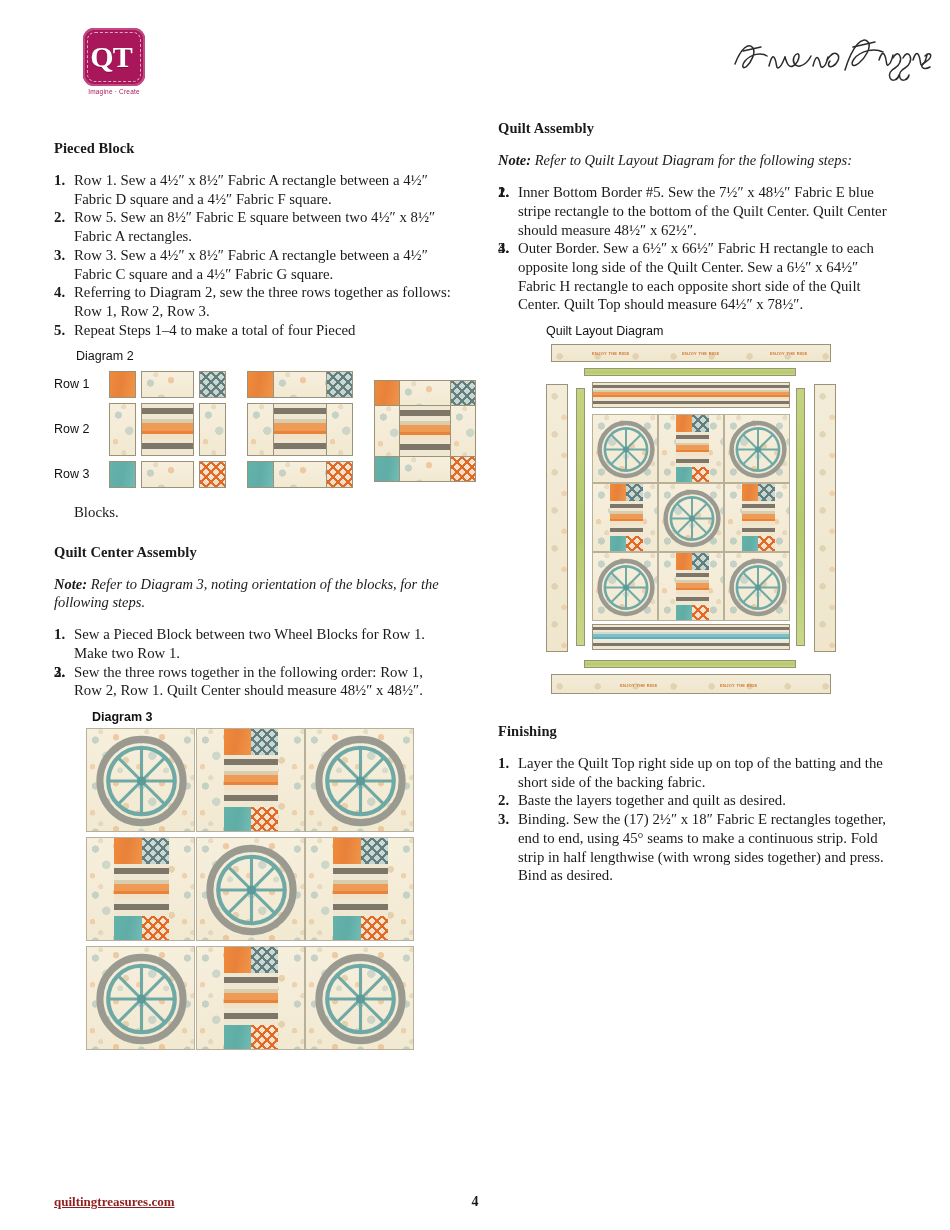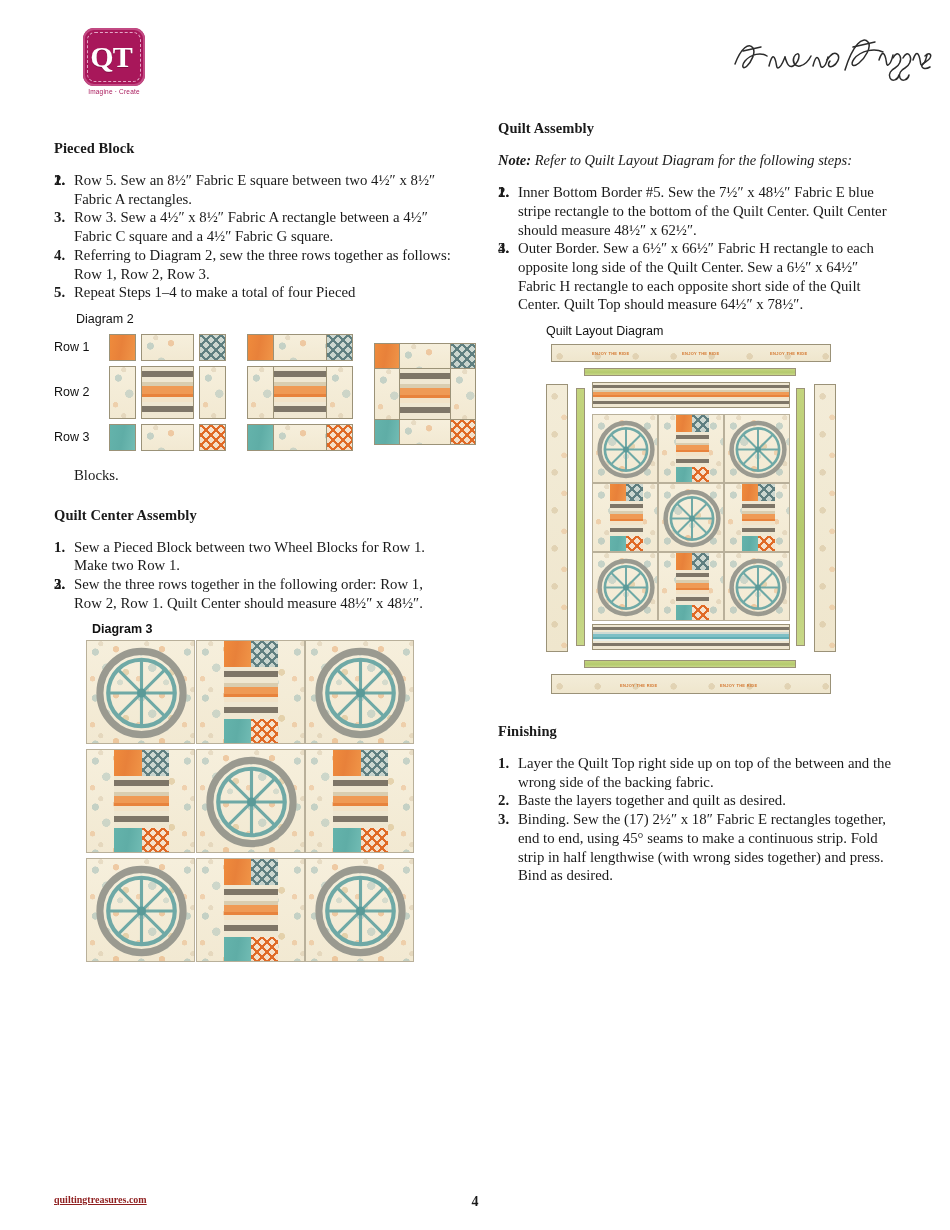--- a/index.html
+++ b/index.html
@@ -111,21 +111,21 @@
   #diagram3{position:relative;width:330px;height:330px;margin-left:32px;margin-top:3px;}
 
   
   #layout{position:relative;width:290px;height:355px;margin-left:48px;margin-top:3px;}
   .ride-txt{position:absolute;font-family:"Liberation Sans", sans-serif;font-size:4px;
             color:#d4772f;font-weight:bold;letter-spacing:.3px;white-space:nowrap;}
 
   
   .footer{position:absolute;left:0;bottom:14px;width:950px;height:22px;}
   .fsite{position:absolute;left:54px;top:0;font-family:"Liberation Serif", serif;
-         font-size:10px;font-weight:bold;color:#8f1f1f;}
+         font-size:13px;font-weight:bold;color:#8f1f1f;}
   .fpage{position:absolute;left:0;top:0;width:950px;text-align:center;
          font-family:"Liberation Serif", serif;font-size:14px;font-weight:bold;}
 </style>
 </head>
 <body>
 
 <div class="page">
 
   <div class="header">
 
@@ -155,21 +155,21 @@
         </g>
       </svg>
     </div>
   </div>
 
   <div class="col-l">
 
     <h2 class="sec">Pieced Block</h2>
 
     <ol class="steps">
-      <li><span class="num">1.</span></li>
+      <li><span class="num">1.</span><span>Row 1. Sew a 4½″ x 8½″ Fabric A rectangle between a 4½″ Fabric D square and a 4½″ Fabric F square.</span></li>
       <li><span class="num">2.</span><span>Row 5. Sew an 8½″ Fabric E square between two 4½″ x 8½″ Fabric A rectangles.</span></li>
       <li><span class="num">3.</span><span>Row 3. Sew a 4½″ x 8½″ Fabric A rectangle between a 4½″ Fabric C square and a 4½″ Fabric G square.</span></li>
       <li><span class="num">4.</span><span>Referring to Diagram 2, sew the three rows together as follows: Row 1, Row 2, Row 3.</span></li>
       <li><span class="num">5.</span><span>Repeat Steps 1–4 to make a total of four Pieced</span></li>
     </ol>
 
     <div style="position:relative;height:14px;">
       <div class="dlabel" style="position:absolute;left:22px;top:0;">Diagram 2</div>
     </div>
 
@@ -210,20 +210,21 @@
       <div class="sw fa" style="left:396px;top:40px;width:26px;height:52px;"></div>
       <div class="sw fc" style="left:320px;top:91px;width:26px;height:26px;"></div>
       <div class="sw fa" style="left:345px;top:91px;width:52px;height:26px;"></div>
       <div class="sw fg" style="left:396px;top:91px;width:26px;height:26px;"></div>
     </div>
 
     <p class="cont" style="margin-top:13px;">Blocks.</p>
 
     <h2 class="sec" style="margin-top:22px;">Quilt Center Assembly</h2>
 
+    <p class="note"><b>Note:</b> <span>Refer to Diagram 3, noting orientation of the blocks, for the following steps.</span></p>
 
     <ol class="steps">
       <li><span class="num">1.</span><span>Sew a Pieced Block between two Wheel Blocks for Row 1. Make two Row 1.</span></li>
       <li><span class="num">2.</span></li>
       <li><span class="num">3.</span><span>Sew the three rows together in the following order: Row 1, Row 2, Row 1. Quilt Center should measure 48½″ x 48½″.</span></li>
     </ol>
 
     <div style="position:relative;height:15px;">
       <div class="dlabel" style="position:absolute;left:38px;top:0;font-weight:bold;">Diagram 3</div>
     </div>
@@ -479,21 +480,21 @@
             <line x1="33" y1="34.5" x2="32.99999999999999" y2="13.907999999999998" stroke="#6fa9a6" stroke-width="1.98"></line>
             <line x1="33" y1="34.5" x2="47.560742838193384" y2="19.93925716180661" stroke="#6fa9a6" stroke-width="1.98"></line>
             <circle cx="33" cy="34.5" r="2.9040000000000004" fill="#5a9a98"></circle>
           </svg>
         </div>
       </div>
 
     <h2 class="sec" style="margin-top:24px;">Finishing</h2>
 
     <ol class="steps">
-      <li><span class="num">1.</span><span>Layer the Quilt Top right side up on top of the between and the wrong side of the backing fabric.</span></li>
+      <li><span class="num">1.</span><span>Layer the Quilt Top right side up on top of the batting and the short side of the backing fabric.</span></li>
       <li><span class="num">2.</span><span>Baste the layers together and quilt as desired.</span></li>
       <li><span class="num">3.</span><span>Binding. Sew the (17) 2½″ x 18″ Fabric E rectangles together, end to end, using 45° seams to make a continuous strip. Fold strip in half lengthwise (with wrong sides together) and press. Bind as desired.</span></li>
     </ol>
   </div>
 
   <div class="footer">
     <a class="fsite" href="#">quiltingtreasures.com</a>
     <div class="fpage">4</div>
   </div>
 

